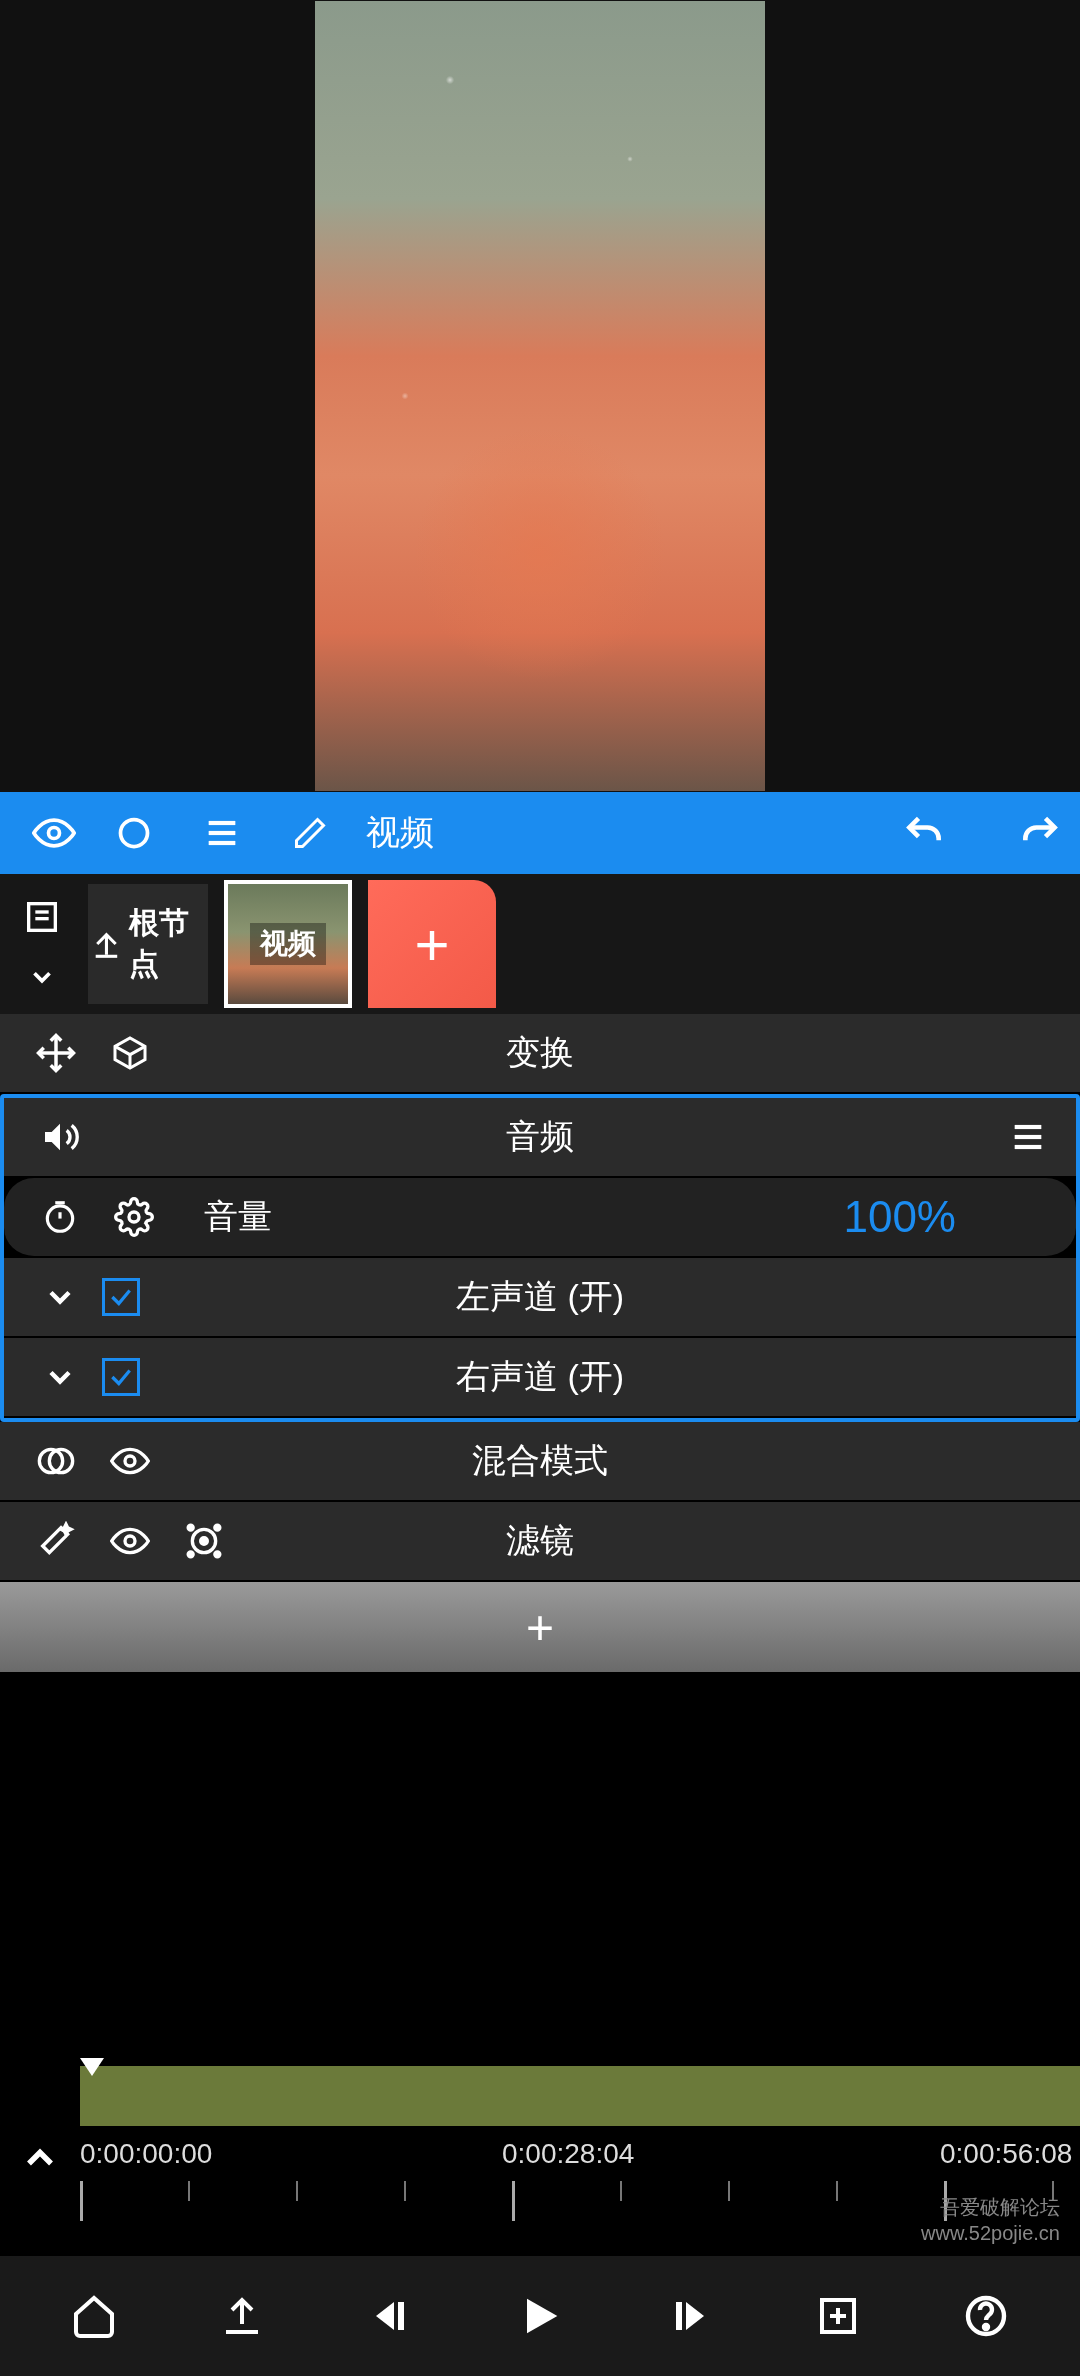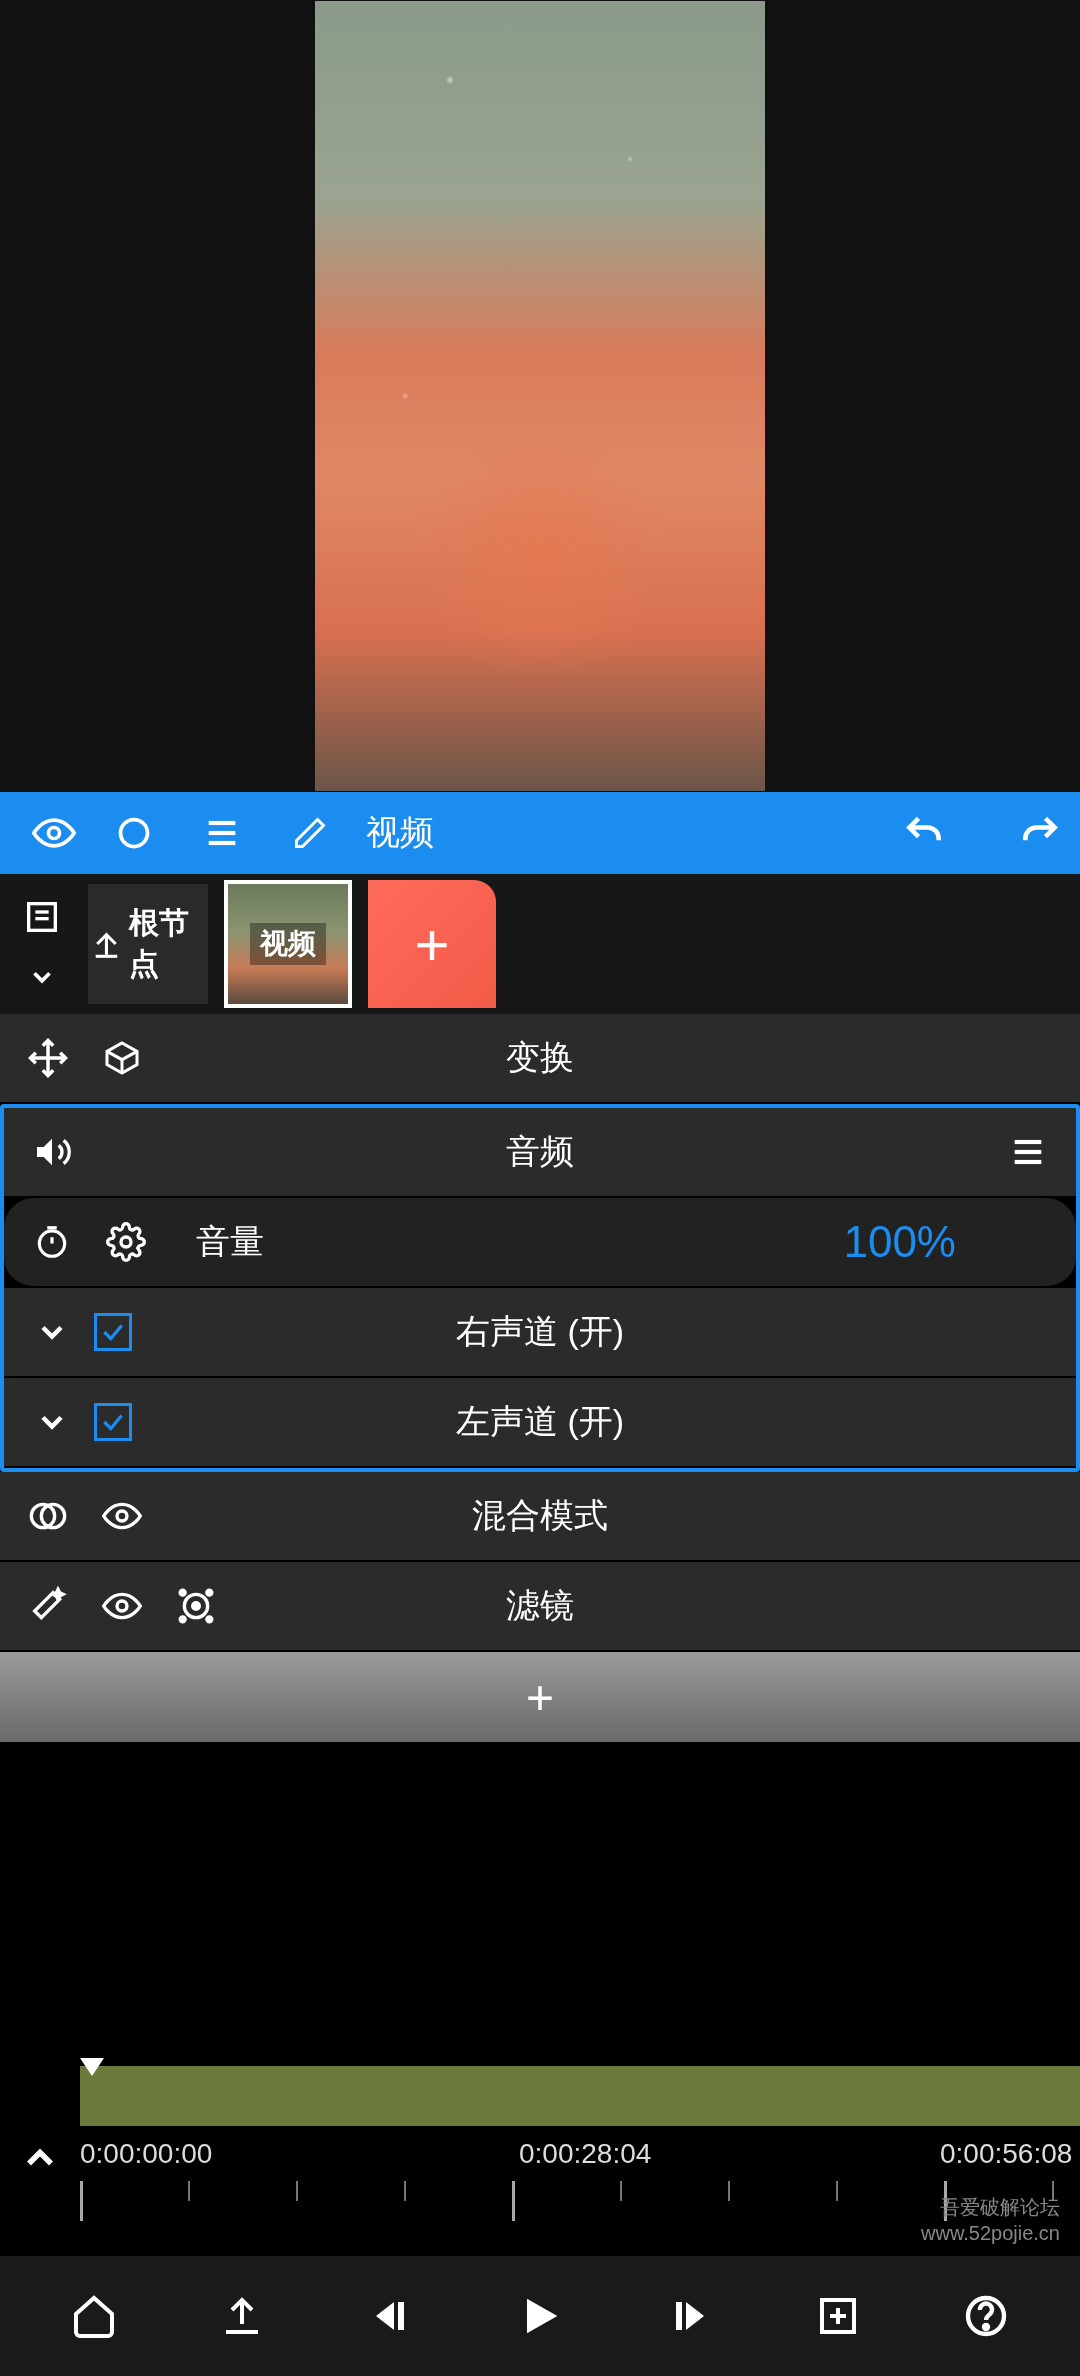--- a/index.html
+++ b/index.html
@@ -83,25 +83,25 @@
   font-size:28px; font-weight:700; padding:2px 10px;
 }
 .add-btn {
   width: 128px; height: 128px;
   background: linear-gradient(135deg, #ff6b5a 0%, #f35a48 100%);
   border-radius: 0 22px 0 0;
   display:flex; align-items:center; justify-content:center;
   font-size:60px; color:#fff; font-weight:300;
 }
 .panel-row {
-  height: 90px;
+  height: 80px;
   background: #2b2b2b;
   display: flex;
   align-items: center;
-  padding: 0 18px;
+  padding: 0 26px;
   border-bottom: 2px solid #000;
   position: relative;
 }
 .panel-row.dark { background:#222;border-radius:30px; }
 .panel-row .center-label {
   position:absolute; left:50%; transform:translateX(-50%);
   font-size:34px;
 }
 .panel-row .value-right {
   position:absolute; right:60px;
@@ -300,34 +300,34 @@
     <div class="icon-slot">
       <svg width="36" height="36" viewBox="0 0 24 24" fill="none" stroke="#fff" stroke-width="3">
           <polyline points="6 9 12 15 18 9"></polyline>
         </svg>
     </div>
     <div class="checkbox">
       <svg width="26" height="26" viewBox="0 0 24 24" fill="none" stroke="#1b8cf0" stroke-width="3">
           <polyline points="4 12 10 18 20 6"></polyline>
         </svg>
     </div>
-    <span class="center-label">右声道 (开)</span>
+    <span class="center-label">左声道 (开)</span>
   </div>
   <div class="panel-row">
     <div class="icon-slot">
       <svg width="36" height="36" viewBox="0 0 24 24" fill="none" stroke="#fff" stroke-width="3">
           <polyline points="6 9 12 15 18 9"></polyline>
         </svg>
     </div>
     <div class="checkbox">
       <svg width="26" height="26" viewBox="0 0 24 24" fill="none" stroke="#1b8cf0" stroke-width="3">
           <polyline points="4 12 10 18 20 6"></polyline>
         </svg>
     </div>
-    <span class="center-label">左声道 (开)</span>
+    <span class="center-label">右声道 (开)</span>
   </div>
 </div>
 
 <div class="panel-row">
   <div class="icon-slot">
     <svg width="40" height="40" viewBox="0 0 24 24" fill="none" stroke="#fff" stroke-width="2">
         <circle cx="9" cy="12" r="7"></circle>
         <circle cx="15" cy="12" r="7"></circle>
       </svg>
   </div>
@@ -373,21 +373,21 @@
 <div class="timeline-area">
   <div class="timeline-track"></div>
   <div class="playhead"></div>
   <div class="tl-expand">
     <svg width="44" height="44" viewBox="0 0 24 24" fill="none" stroke="#fff" stroke-width="3">
         <polyline points="6 15 12 9 18 15"></polyline>
       </svg>
   </div>
   <div class="tl-times">
     <span style="left:0">0:00:00:00</span>
-    <span style="left:439px">0:00:28:04</span>
+    <span style="left:422px">0:00:28:04</span>
     <span style="left:860px">0:00:56:08</span>
   </div>
   <div class="tl-ticks">
     <div class="tick-major" style="left:0"></div>
     <div class="tick-minor" style="left:108px"></div>
     <div class="tick-minor" style="left:216px"></div>
     <div class="tick-minor" style="left:324px"></div>
     <div class="tick-major" style="left:432px"></div>
     <div class="tick-minor" style="left:540px"></div>
     <div class="tick-minor" style="left:648px"></div>

